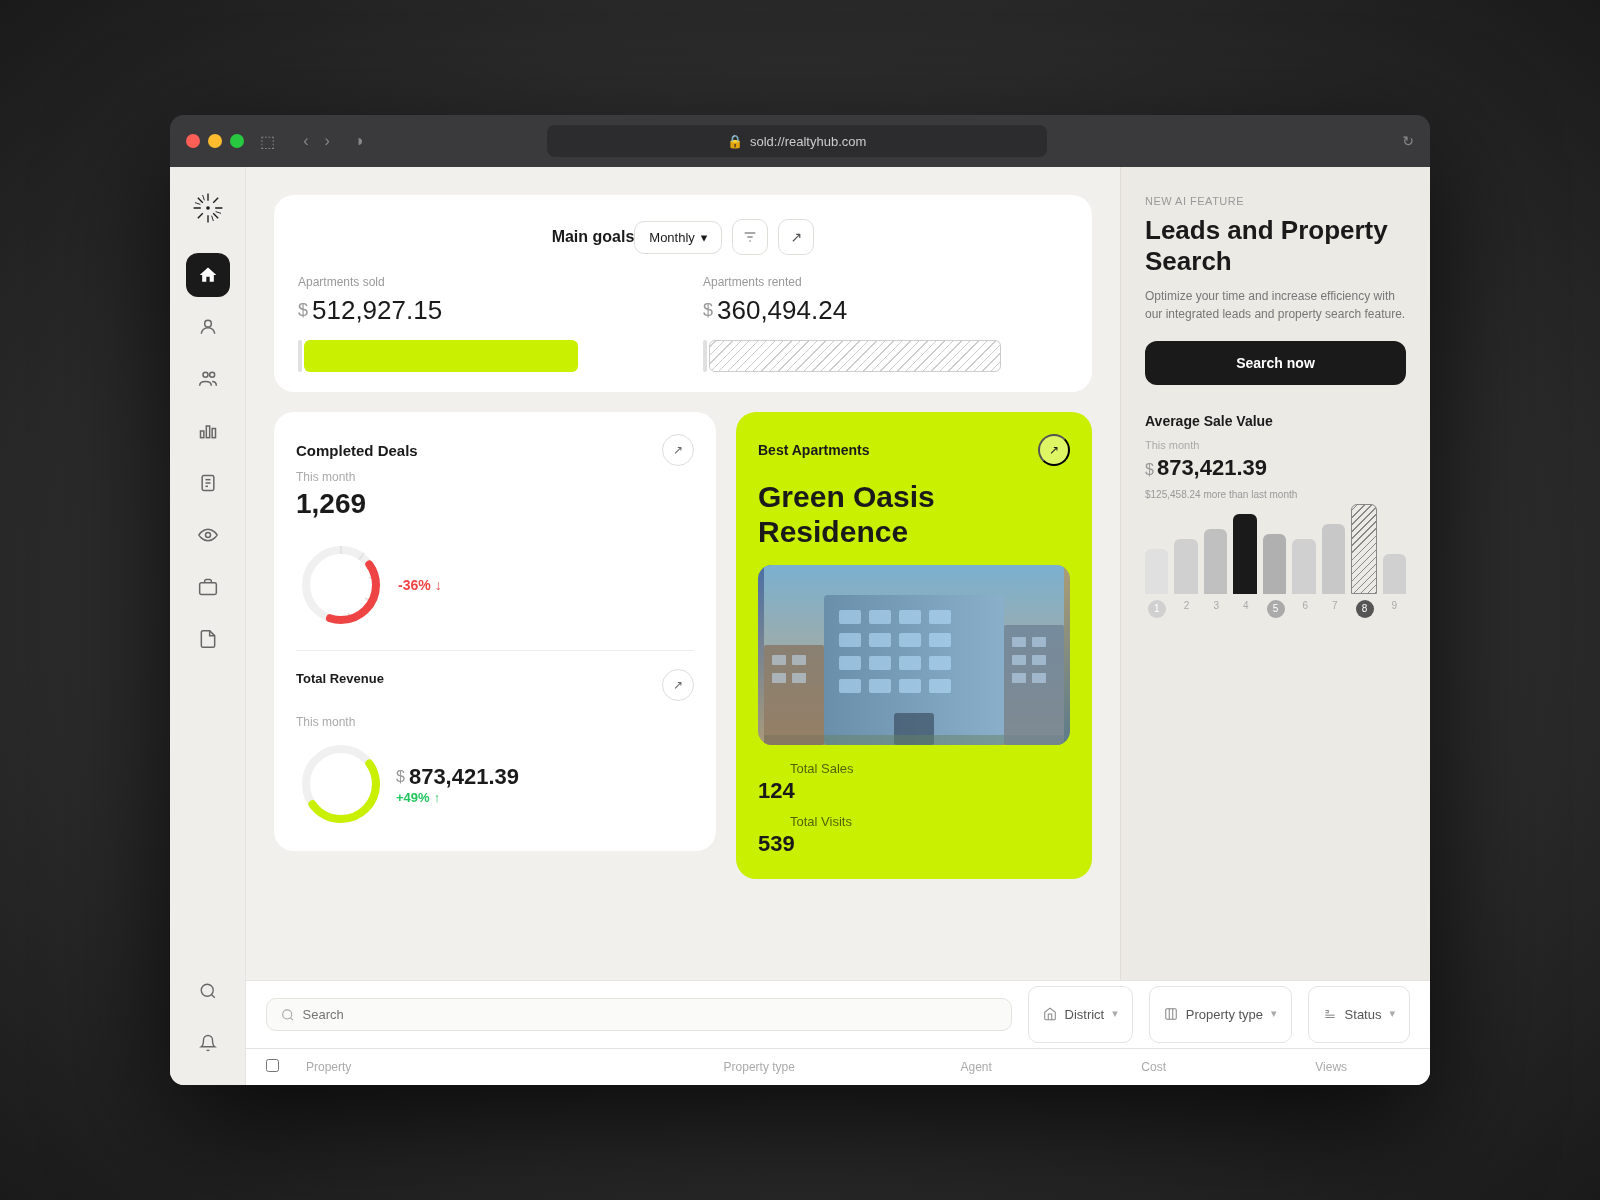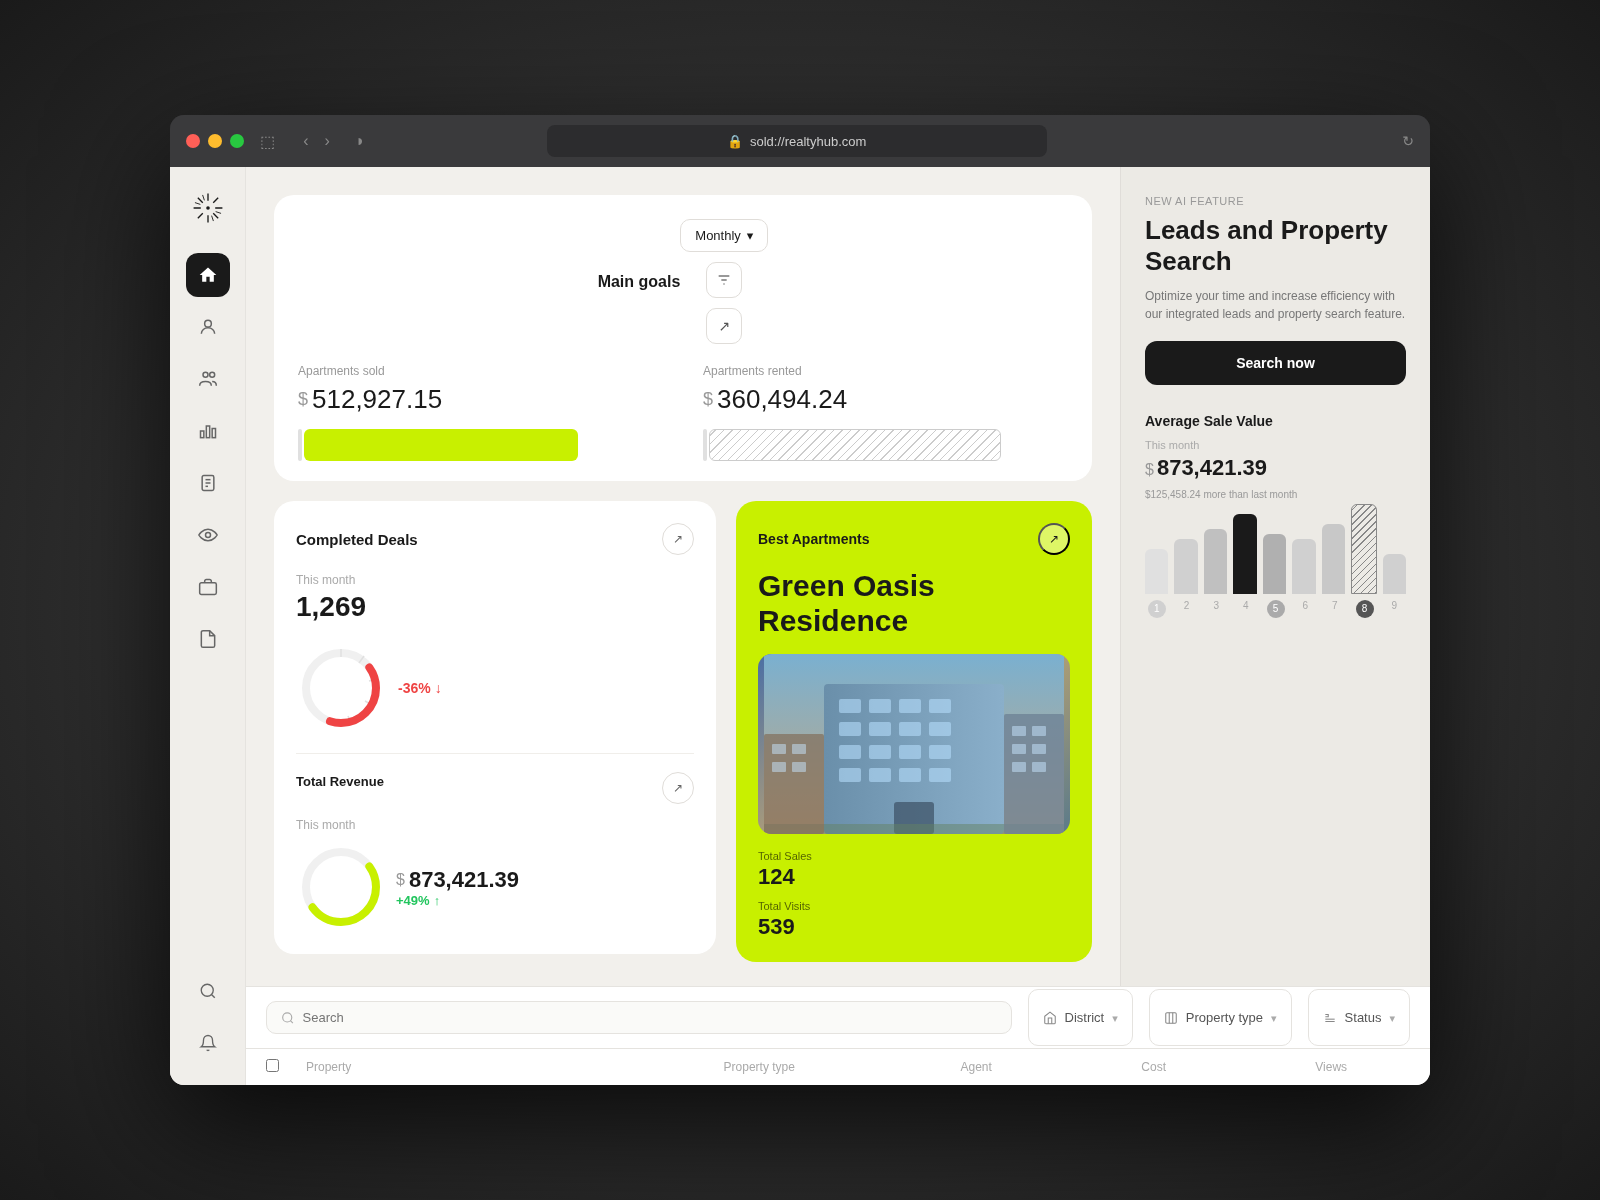--- a/index.html
+++ b/index.html
@@ -144,21 +144,20 @@
     }
     .goals-title {
       font-size: 16px;
       font-weight: 600;
       color: #1a1a1a;
     }
     .goals-controls {
       display: flex;
       align-items: center;
       gap: 10px;
-      flex-direction: column;
     }
     .monthly-btn {
       display: flex;
       align-items: center;
       gap: 6px;
       background: white;
       border: 1px solid #e0ddd9;
       border-radius: 10px;
       padding: 8px 14px;
       font-size: 13px;
@@ -246,21 +245,21 @@
       background: white;
       border-radius: 20px;
       padding: 22px 22px 22px 22px;
       flex: 1;
       position: relative;
     }
     .deals-header {
       display: flex;
       align-items: center;
       justify-content: space-between;
-      margin-bottom: 18px;
+      margin-bottom: 4px;
     }
     .deals-title {
       font-size: 15px;
       font-weight: 600;
       color: #1a1a1a;
     }
     .expand-btn {
       width: 32px;
       height: 32px;
       border-radius: 50%;
@@ -389,23 +388,24 @@
       margin-bottom: 16px;
       background: linear-gradient(135deg, #4a6fa5 0%, #c8a96e 50%, #5a7a8a 100%);
       position: relative;
     }
     .apt-stats {
       display: flex;
       flex-direction: column;
       gap: 10px;
     }
     .apt-stat-label {
-      font-size: 11px;
+      font-size: 13px;
       color: rgba(0,0,0,0.6);
       margin-bottom: 2px;
+      margin-left: 32px;
     }
     .apt-stat-value {
       font-size: 22px;
       font-weight: 700;
       color: #1a1a1a;
     }
 
     
     .right-panel {
       width: 310px;
@@ -517,21 +517,21 @@
       border: 1px solid #e5e3df;
       border-radius: 10px;
       padding: 8px 14px;
       flex: 1;
       background: #fafaf8;
       font-size: 13px;
       color: #999;
     }
     .filter-dropdown {
       display: flex;
-      align-items: flex-end;
+      align-items: flex-start;
       gap: 8px;
       border: 1px solid #e5e3df;
       border-radius: 10px;
       padding: 20px 14px;
       background: white;
       font-size: 13px;
       color: #555;
       cursor: pointer;
       white-space: nowrap;
     }

